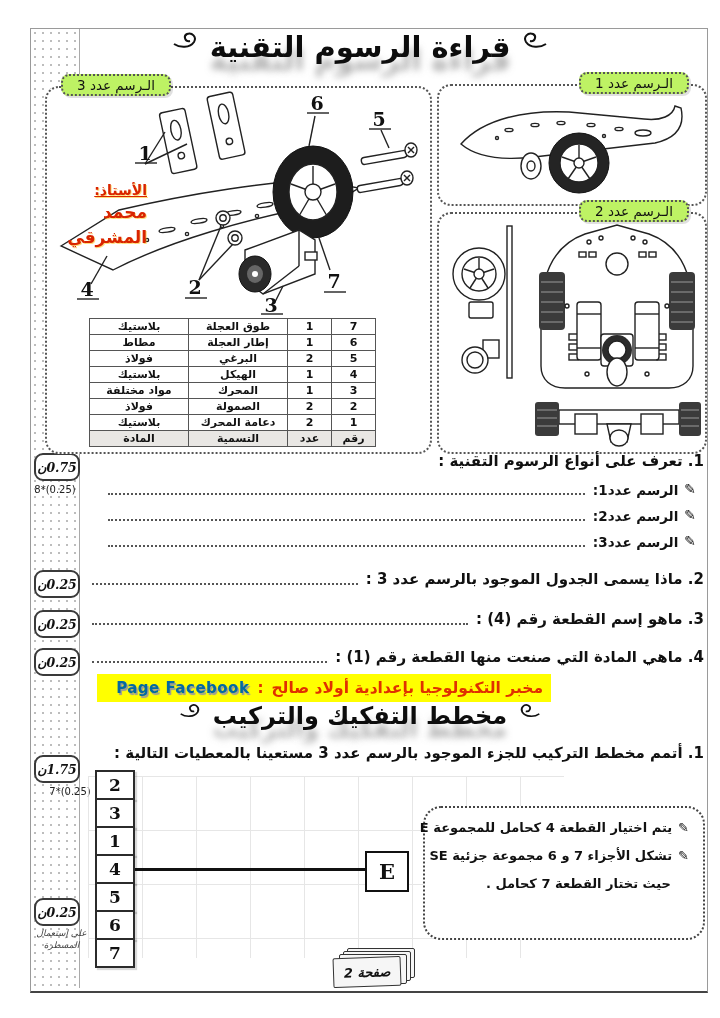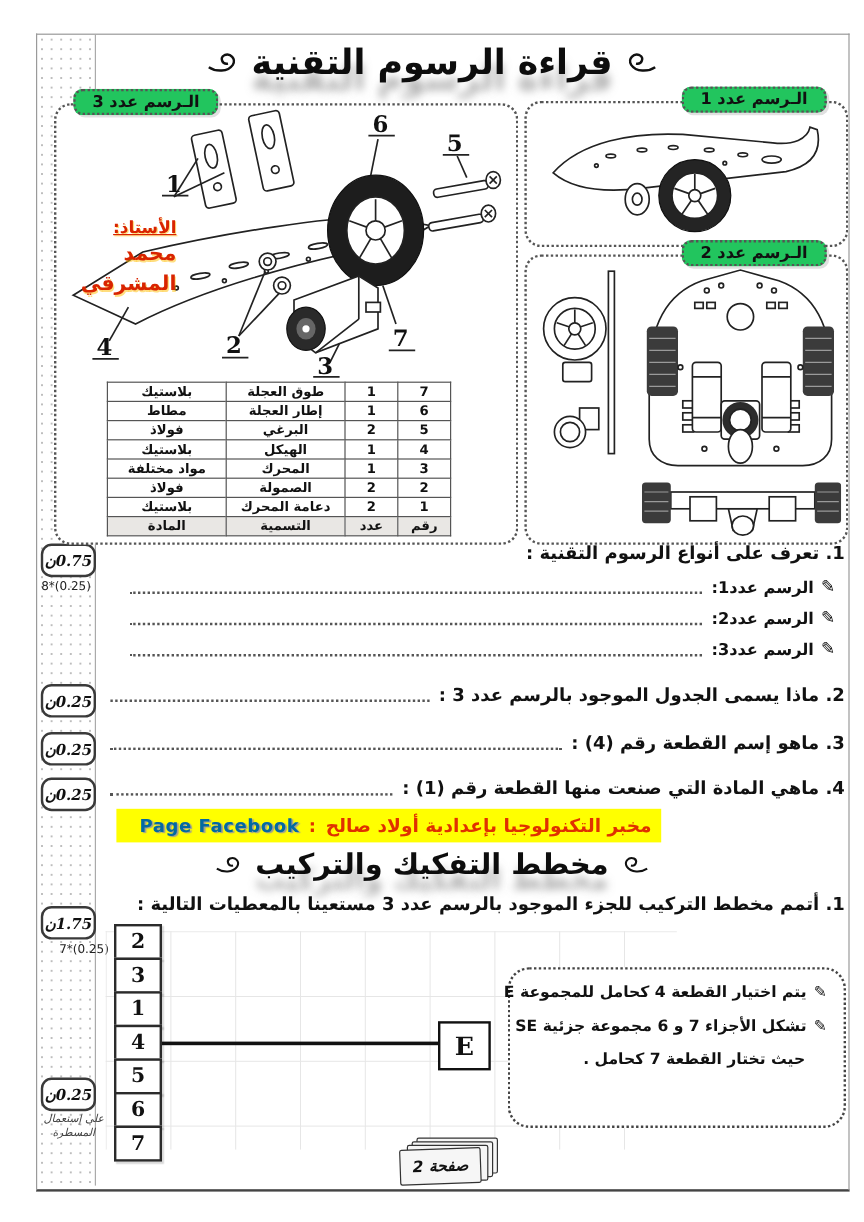--- a/index.html
+++ b/index.html
@@ -11,29 +11,29 @@
   
   .frame{left:30px;top:28px;width:676px;height:962px;border:1px solid #9a9a9a;border-bottom:2.5px solid #444;}
   .strip{left:31px;top:29px;width:48px;height:959px;border-right:1px solid #aaa;
     background-image:radial-gradient(#bdbdbd 1px,transparent 1.2px);background-size:8px 8px;}
   .badge{left:34px;width:42px;height:24px;border:2px solid #3a3a3a;border-radius:9px;background:#fff;
     font:italic bold 12.5px "DejaVu Serif",serif;display:flex;align-items:center;justify-content:center;direction:rtl;}
   .badge-sub{left:32px;width:46px;text-align:center;font:10px "DejaVu Sans",sans-serif;color:#222;}
   .badge-sub2{left:32px;width:59px;text-align:center;font:italic 9px "DejaVu Serif",serif;color:#444;direction:rtl;line-height:1.3;}
   .badge-sub:empty,.badge-sub2:empty{display:none;}
   
-  .big-title{display:flex;align-items:center;justify-content:center;gap:12px;direction:rtl;}
+  .big-title{display:flex;align-items:flex-start;justify-content:center;gap:12px;direction:rtl;}
   .big-title .t{font-weight:bold;color:#0d0d0d;text-shadow:0 13px 7px rgba(110,110,110,.55);white-space:nowrap;}
   #title1 .t{font-size:29px;}
   #title2 .t{font-size:24px;}
   .orn svg{display:block;}
   
   .dbox{border:2px dotted #555;border-radius:14px;background:#fff;}
-  .dlabel{position:absolute;top:-14px;padding:1px 14px;border:2px dotted #555;border-radius:8px;background:#22c55e;
-    font-weight:bold;font-size:13.5px;direction:rtl;white-space:nowrap;box-shadow:2px 2px 0 rgba(0,0,0,.12);}
+  .dlabel{position:absolute;top:-14px;padding:1px 14px;border:2px dotted #555;border-radius:8px;background:#bef264;
+    font-weight:normal;font-size:13.5px;direction:rtl;white-space:nowrap;box-shadow:2px 2px 0 rgba(0,0,0,.12);}
   .teacher{direction:rtl;text-align:right;color:#d92400;font-weight:bold;line-height:1.45;
     text-shadow:1px 1px 0 rgba(255,190,0,.5);}
   .teacher .l1{font-size:14px;text-decoration:underline;}
   .teacher .l2{font-size:17px;}
   
   table.parts{border-collapse:collapse;direction:rtl;table-layout:fixed;width:286px;font-size:11px;font-weight:bold;}
   table.parts td{border:1px solid #555;height:15px;text-align:center;padding:0 2px;overflow:hidden;white-space:nowrap;}
   table.parts tr.hdr td{background:#e9e7e4;letter-spacing:2px;}
   
   .q{direction:rtl;display:flex;align-items:flex-end;font-weight:bold;font-size:15px;white-space:nowrap;}

